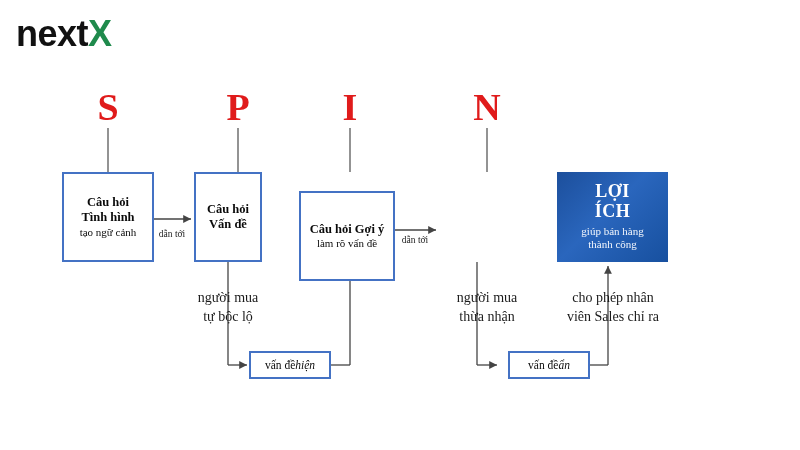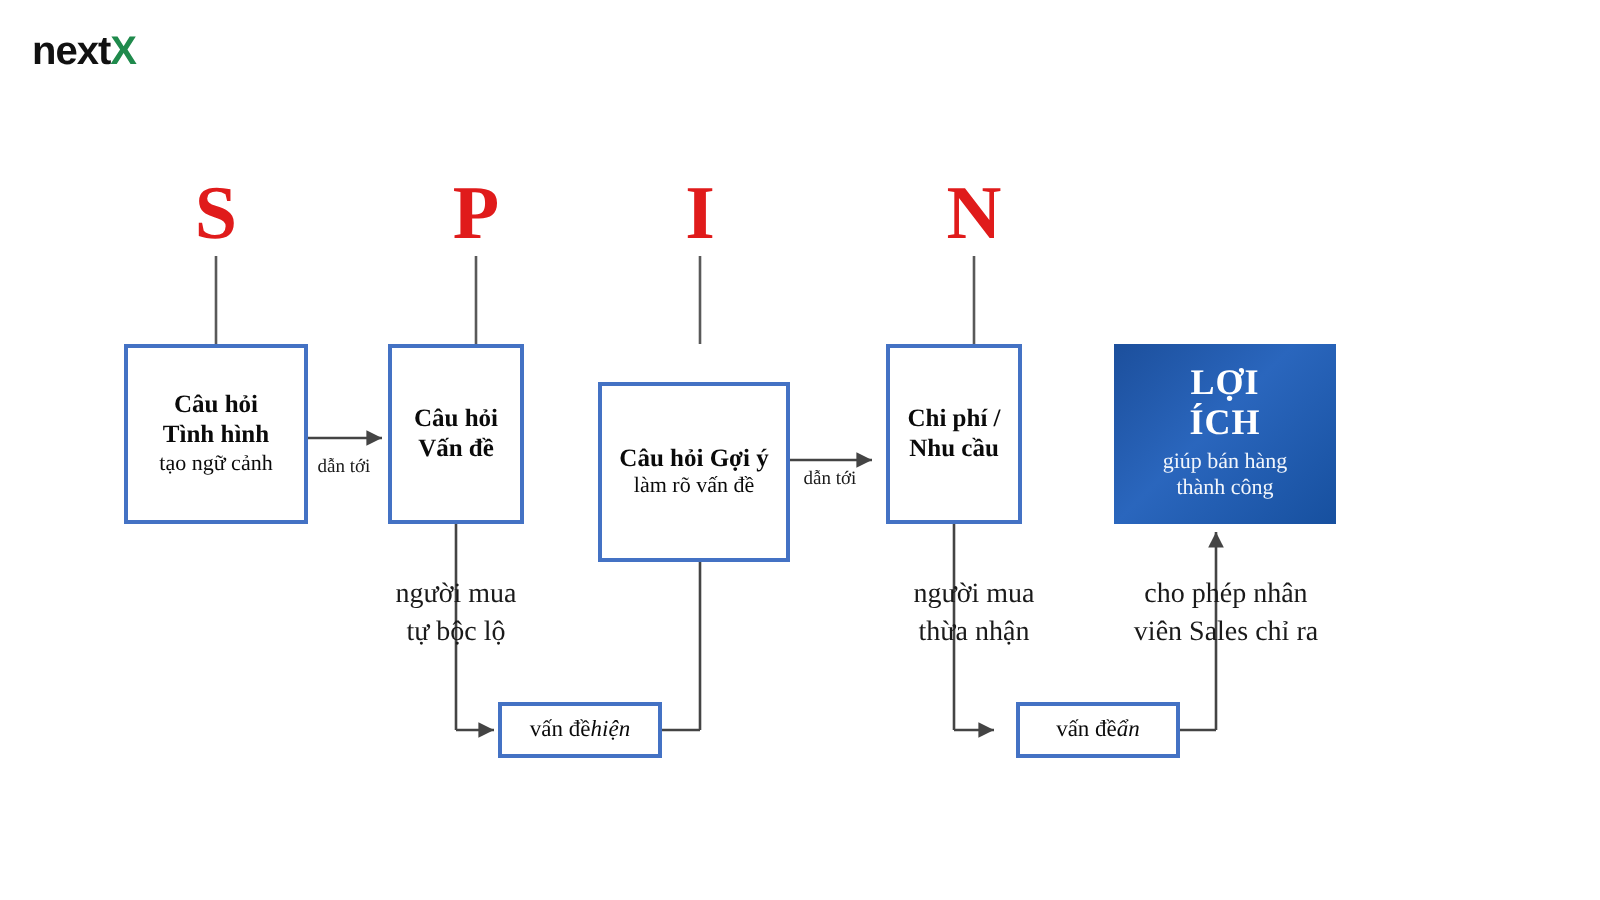--- a/index.html
+++ b/index.html
@@ -15,21 +15,21 @@
     font-family: "Liberation Serif", "DejaVu Serif", serif;
   }
 
   
   #logo {
     position: absolute;
     left: 16px;
     top: 16px;
     font-family: "Liberation Sans", "DejaVu Sans", sans-serif;
     font-weight: bold;
-    font-size: 20px;
+    font-size: 36px;
     letter-spacing: -0.5px;
     line-height: 1;
     white-space: nowrap;
   }
   #logo .lg-next { color: #111111; }
   #logo .lg-x { color: #1f8a4c; }
 
   
   #diagram {
     position: absolute;
@@ -200,24 +200,20 @@
   <div class="stage-box" style="left:194px; top:172px; width:68px; height:90px;">
     <div class="stage-title">Câu hỏi
 Vấn đề</div>
   </div>
 
   <div class="stage-box" style="left:299px; top:191px; width:96px; height:90px;">
     <div class="stage-title">Câu hỏi Gợi ý</div>
     <div class="stage-sub">làm rõ vấn đề</div>
   </div>
 
-  <div class="stage-box" style="left:443px; top:172px; width:68px; height:90px;">
-    <div class="stage-title">Chi phí /
-Nhu cầu</div>
-  </div>
 
   <div class="benefit-box" style="left:557px; top:172px; width:111px; height:90px;">
     <div class="benefit-title">LỢI ÍCH</div>
     <div class="benefit-sub">giúp bán hàng
 thành công</div>
   </div>
 
   <div class="edge-label inline" style="left:172px; top:228px;">dẫn tới</div>
   <div class="edge-label inline" style="left:415px; top:234px;">dẫn tới</div>
 

